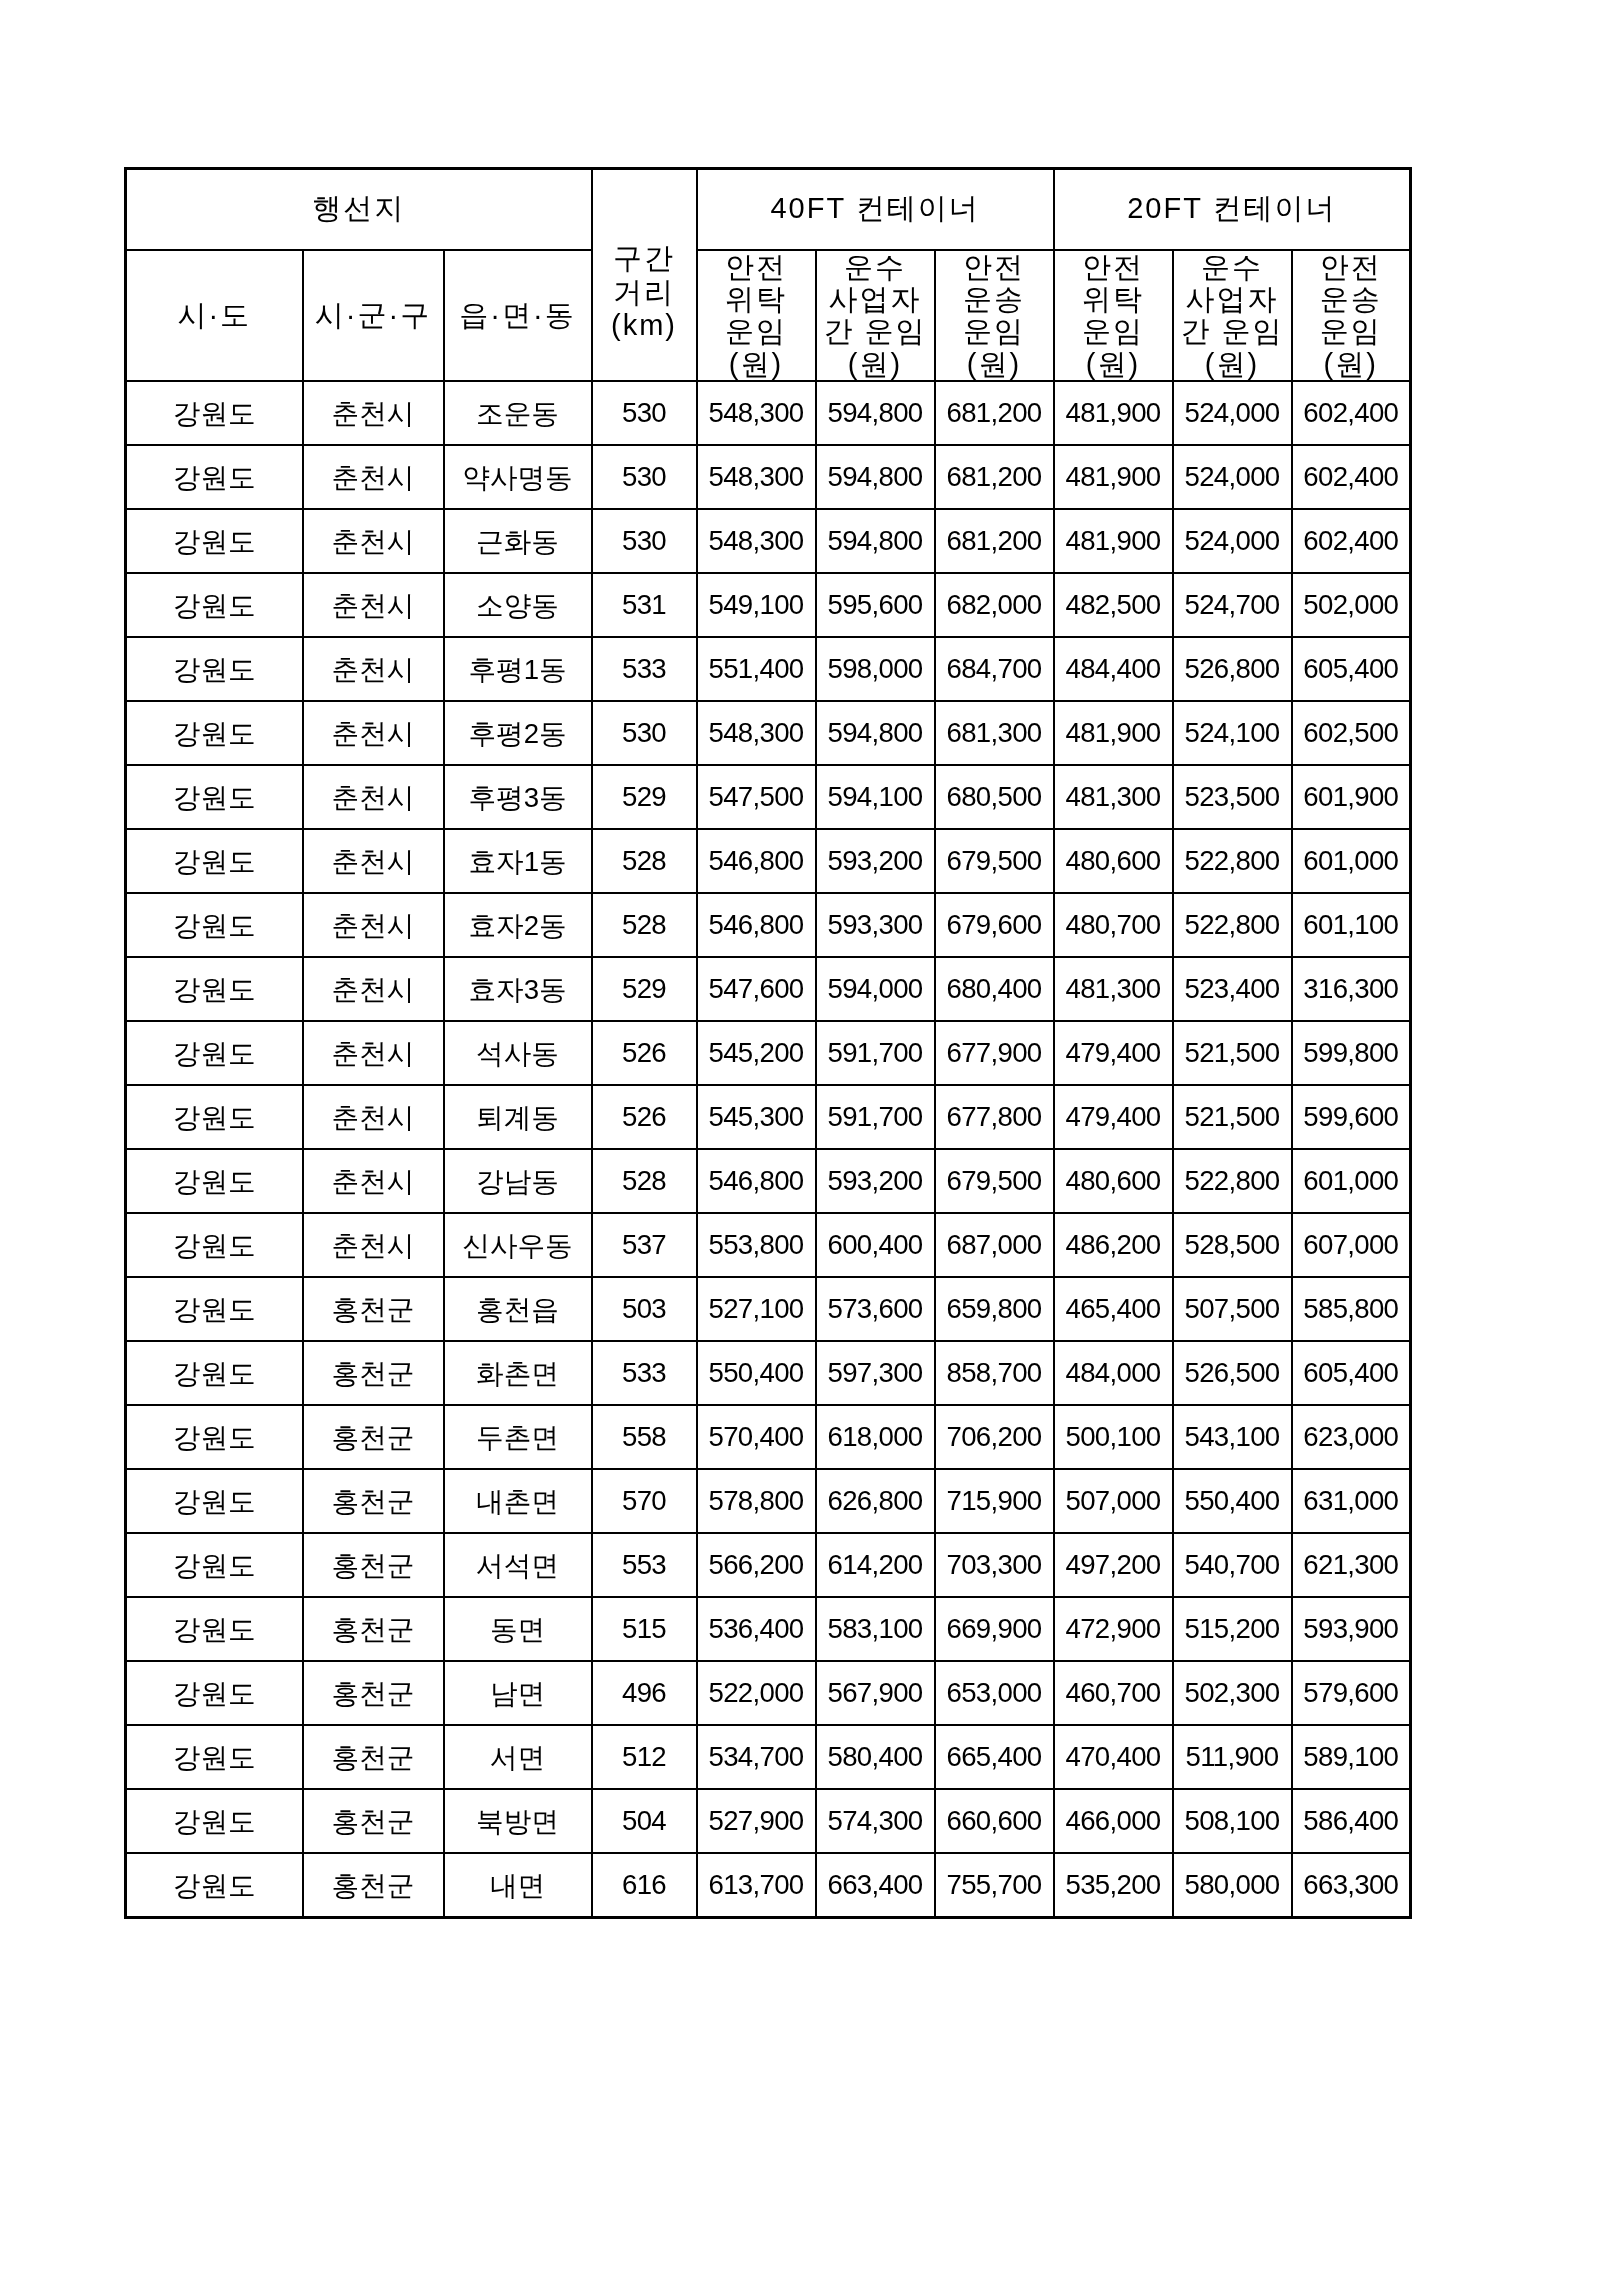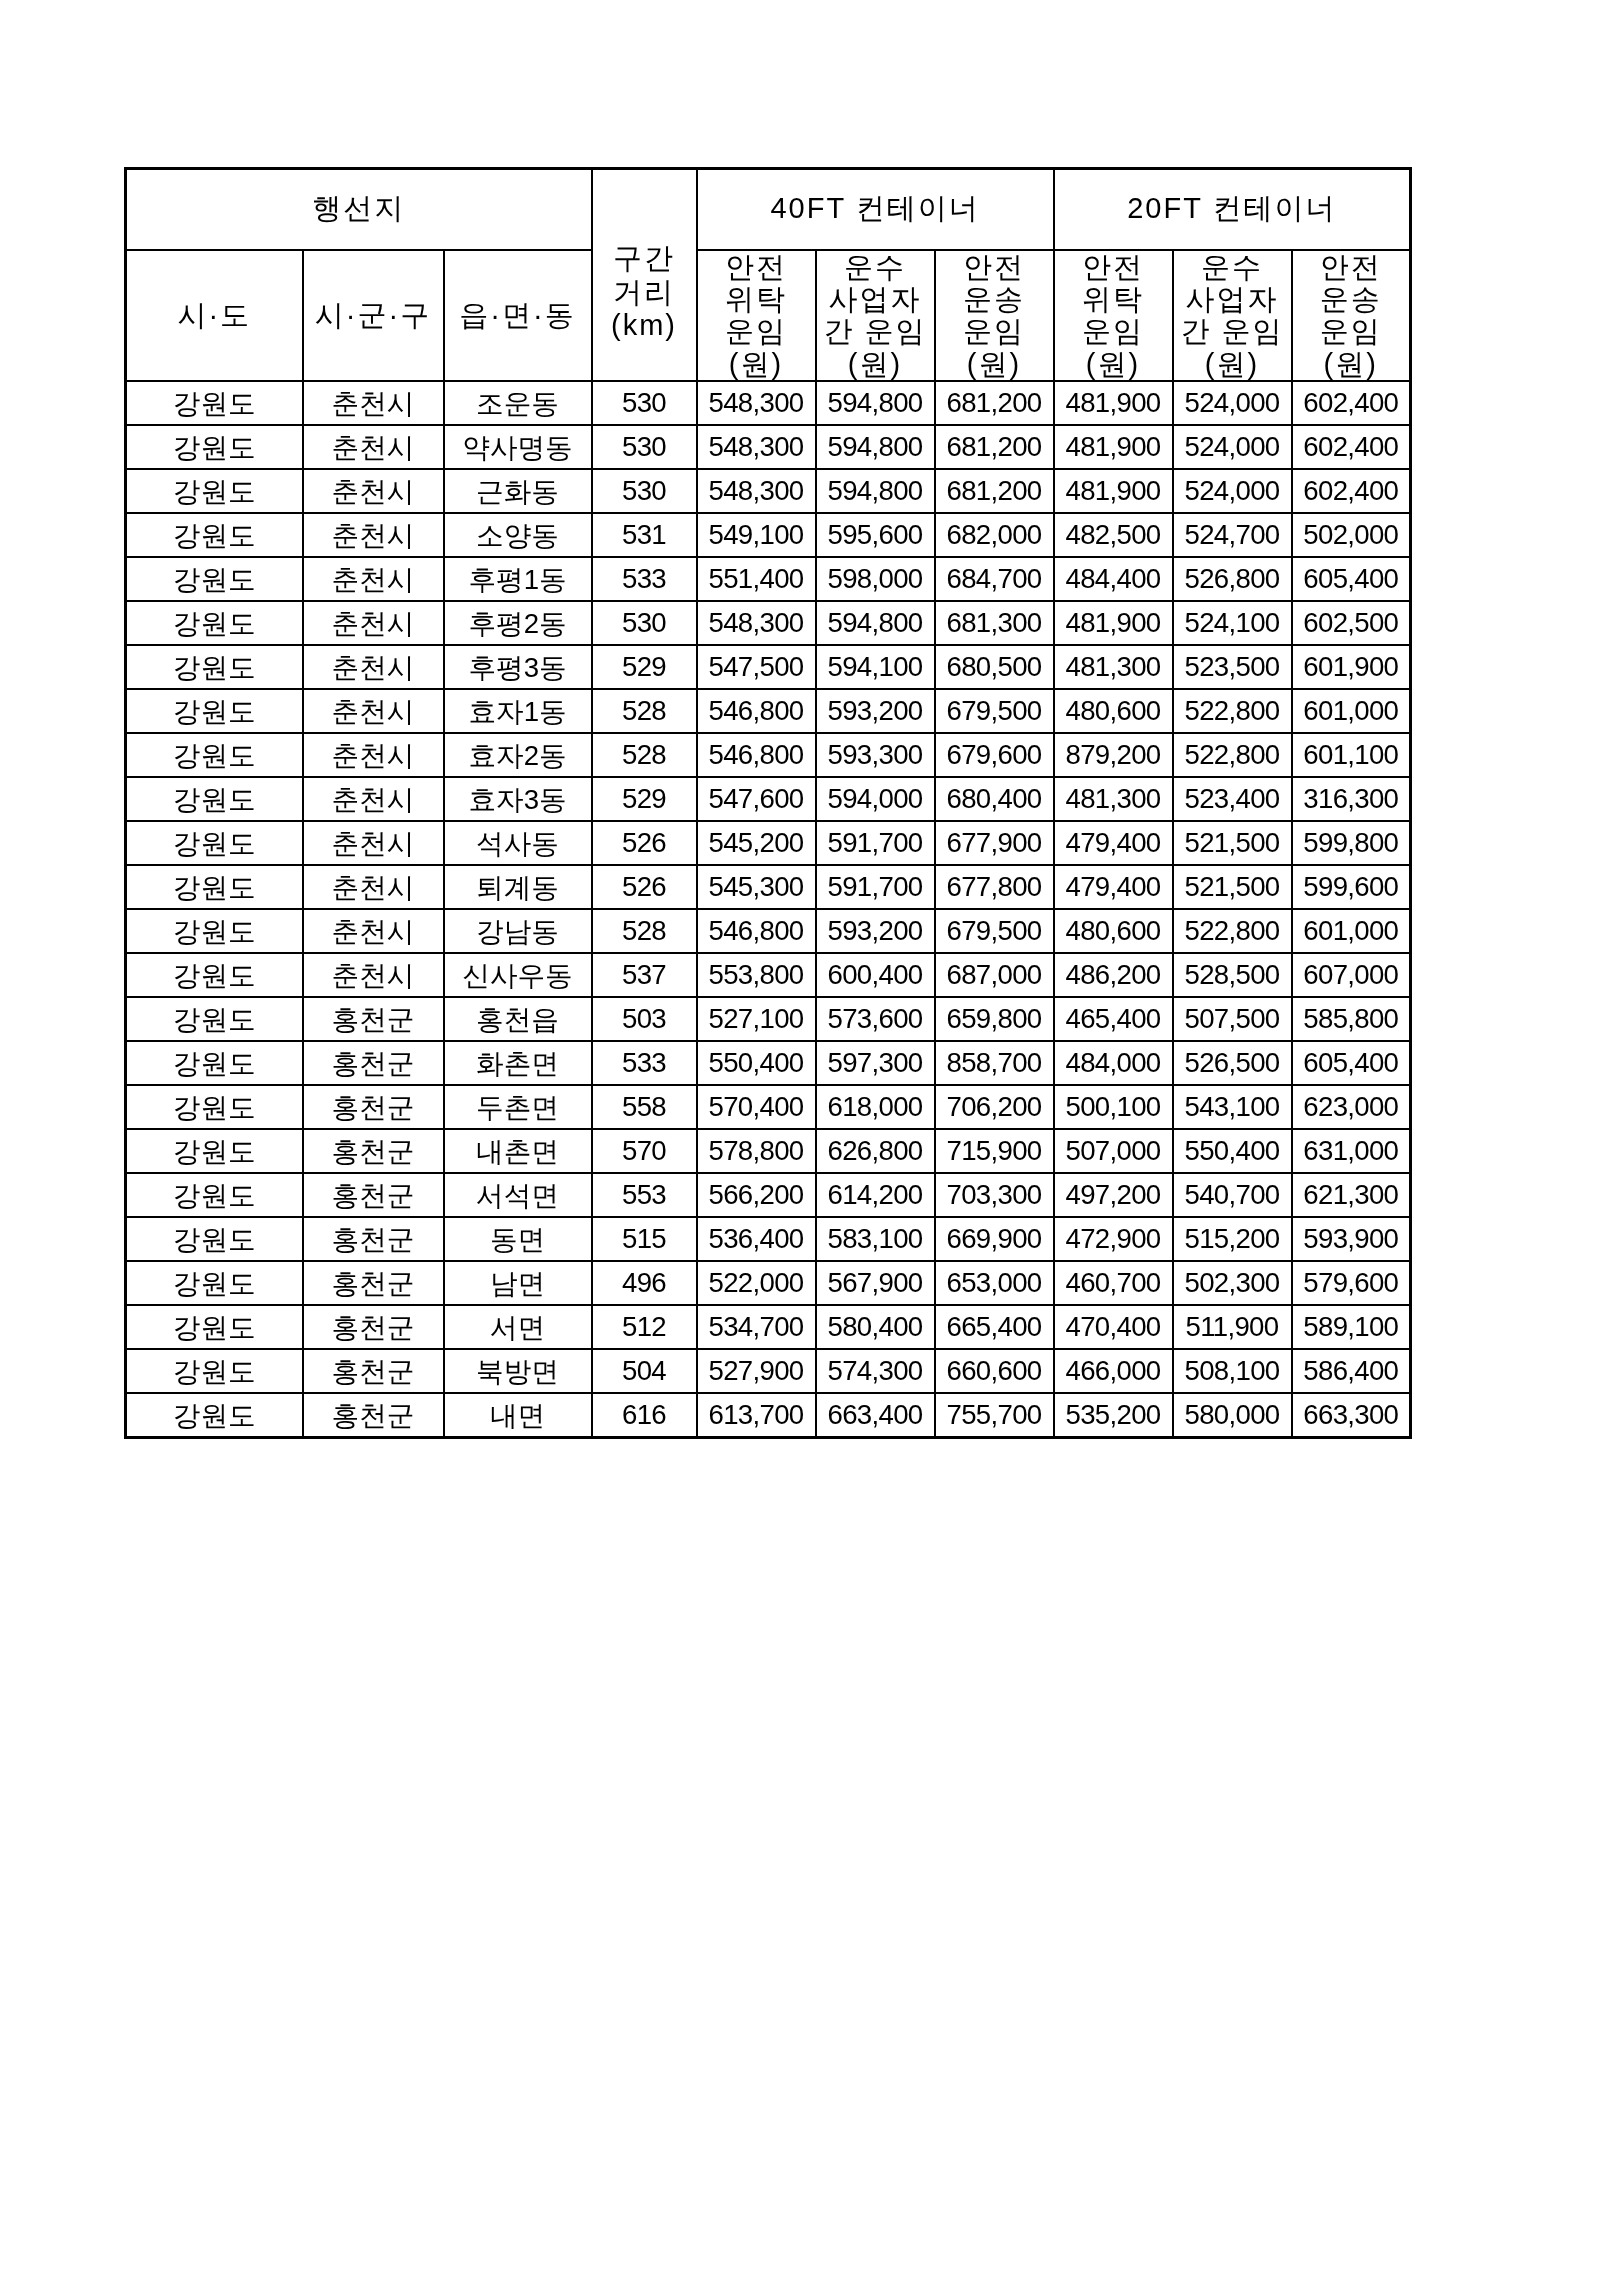--- a/index.html
+++ b/index.html
@@ -36,21 +36,21 @@
   tr.group-row th { height: 81px; }
   tr.sub-row th { height: 131px; line-height: 1.12; }
   th.span-distance {
     vertical-align: middle;
     padding-top: 34px;
     line-height: 1.15;
     letter-spacing: 0.7px;
   }
   .pre { white-space: pre-line; }
   th.hdr-b { border-bottom: 6.6px double #000; }
-  tbody tr { height: 44px; }
+  tbody tr { height: 64px; }
   tbody td {
     font-size: 27.6px;
     vertical-align: middle;
     letter-spacing: 0px;
   }
   tbody td.num { letter-spacing: -0.7px; }
   .page-footer {
     position: absolute;
     left: 0; top: 2162px;
     width: 1620px;
@@ -214,21 +214,21 @@
           <td class="num">601,000</td>
         </tr>
         <tr>
           <td>강원도</td>
           <td>춘천시</td>
           <td>효자2동</td>
           <td class="num">528</td>
           <td class="num">546,800</td>
           <td class="num">593,300</td>
           <td class="num">679,600</td>
-          <td class="num">879,200</td>
+          <td class="num">480,700</td>
           <td class="num">522,800</td>
           <td class="num">601,100</td>
         </tr>
         <tr>
           <td>강원도</td>
           <td>춘천시</td>
           <td>효자3동</td>
           <td class="num">529</td>
           <td class="num">547,600</td>
           <td class="num">594,000</td>

